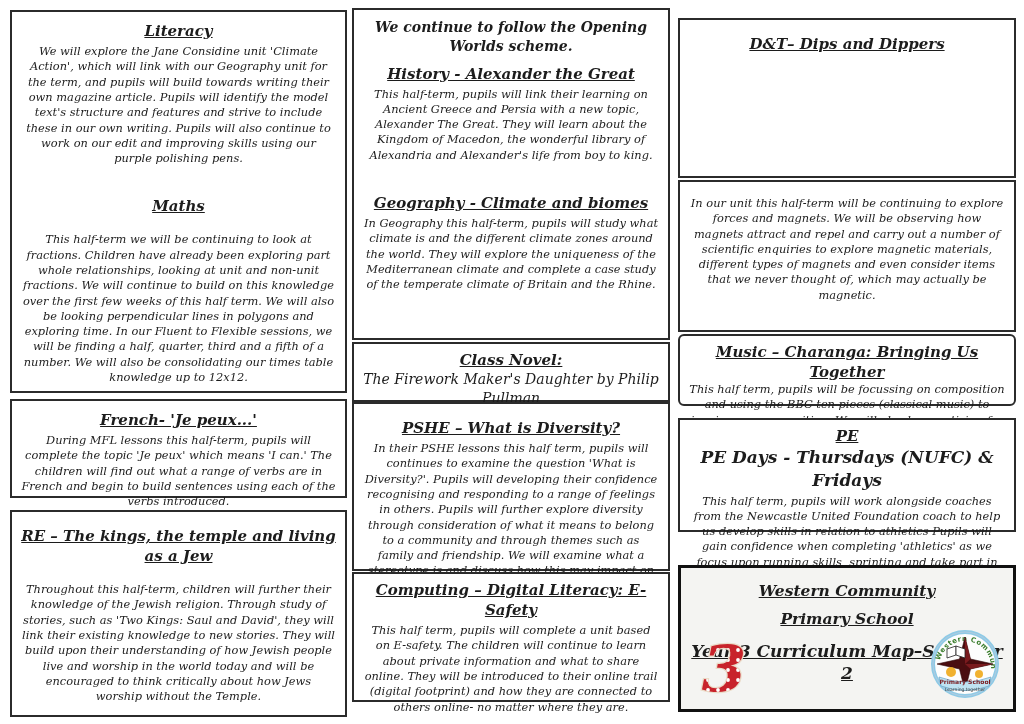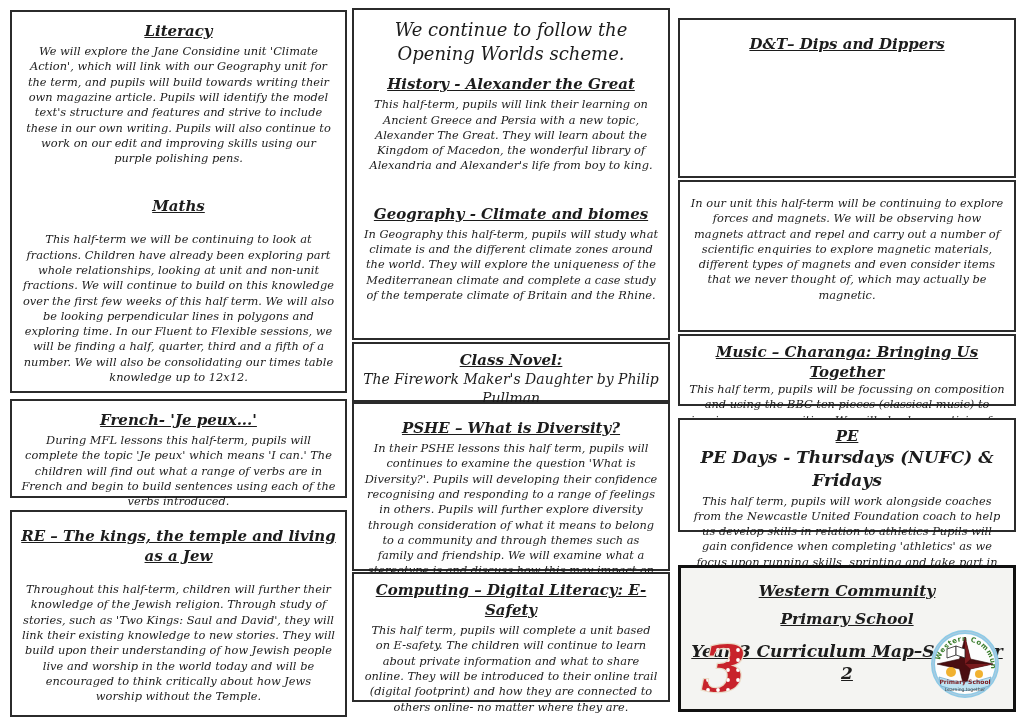--- a/index.html
+++ b/index.html
@@ -31,22 +31,22 @@
     text-decoration:underline;
     font-size:15px;
     margin:3px 0 3px 0;
   }
   .sec-sub{
     font-weight:bold;
     font-size:17px;
     margin:0 0 2px 0;
   }
   .intro-line{
-    font-weight:normal;
-    font-size:18px;
+    font-weight:bold;
+    font-size:14px;
     margin:2px 0 8px 0;
   }
   .body-text{margin:0;}
   .gap-lg{margin-top:30px;}
   .gap-md{margin-top:16px;}
   .gap-sm{margin-top:8px;}
   .novel-body{font-weight:normal;font-size:14px;}
   .school-line{
     font-weight:bold;
     text-decoration:underline;
@@ -106,21 +106,21 @@
   </div>
 
   <div class="box" style="left:678px;top:18px;width:338px;height:160px;">
     <div class="sec-title gap-sm">D&amp;T– Dips and Dippers</div>
   </div>
 
   <div class="box" style="left:678px;top:180px;width:338px;height:152px;">
     <p class="body-text gap-sm">In our unit this half-term will be continuing to explore forces and magnets. We will be observing how magnets attract and repel and carry out a number of scientific enquiries to explore magnetic materials, different types of magnets and even consider items that we never thought of, which may actually be magnetic.</p>
   </div>
 
-  <div class="box" style="left:678px;top:334px;width:338px;height:72px;">
+  <div class="box" style="left:678px;top:334px;width:338px;height:72px;border-radius:6px;">
     <div class="sec-title" style="margin:0;">Music – Charanga: Bringing Us Together</div>
     <p class="body-text">This half term, pupils will be focussing on composition and using the BBC ten pieces (classical music) to inspire our composition. We will also be practising for our very first summer show.</p>
   </div>
 
   <div class="box" style="left:678px;top:418px;width:338px;height:114px;">
     <div class="sec-title" style="margin:0;">PE</div>
     <div class="sec-sub">PE Days - Thursdays (NUFC) &amp; Fridays</div>
     <p class="body-text">This half term, pupils will work alongside coaches from the Newcastle United Foundation coach to help us develop skills in relation to athletics Pupils will gain confidence when completing 'athletics' as we focus upon running skills, sprinting and take part in relay races. Pupils will showcase their jumping and throwing skills ready for Sports Day!</p>
   </div>
 

